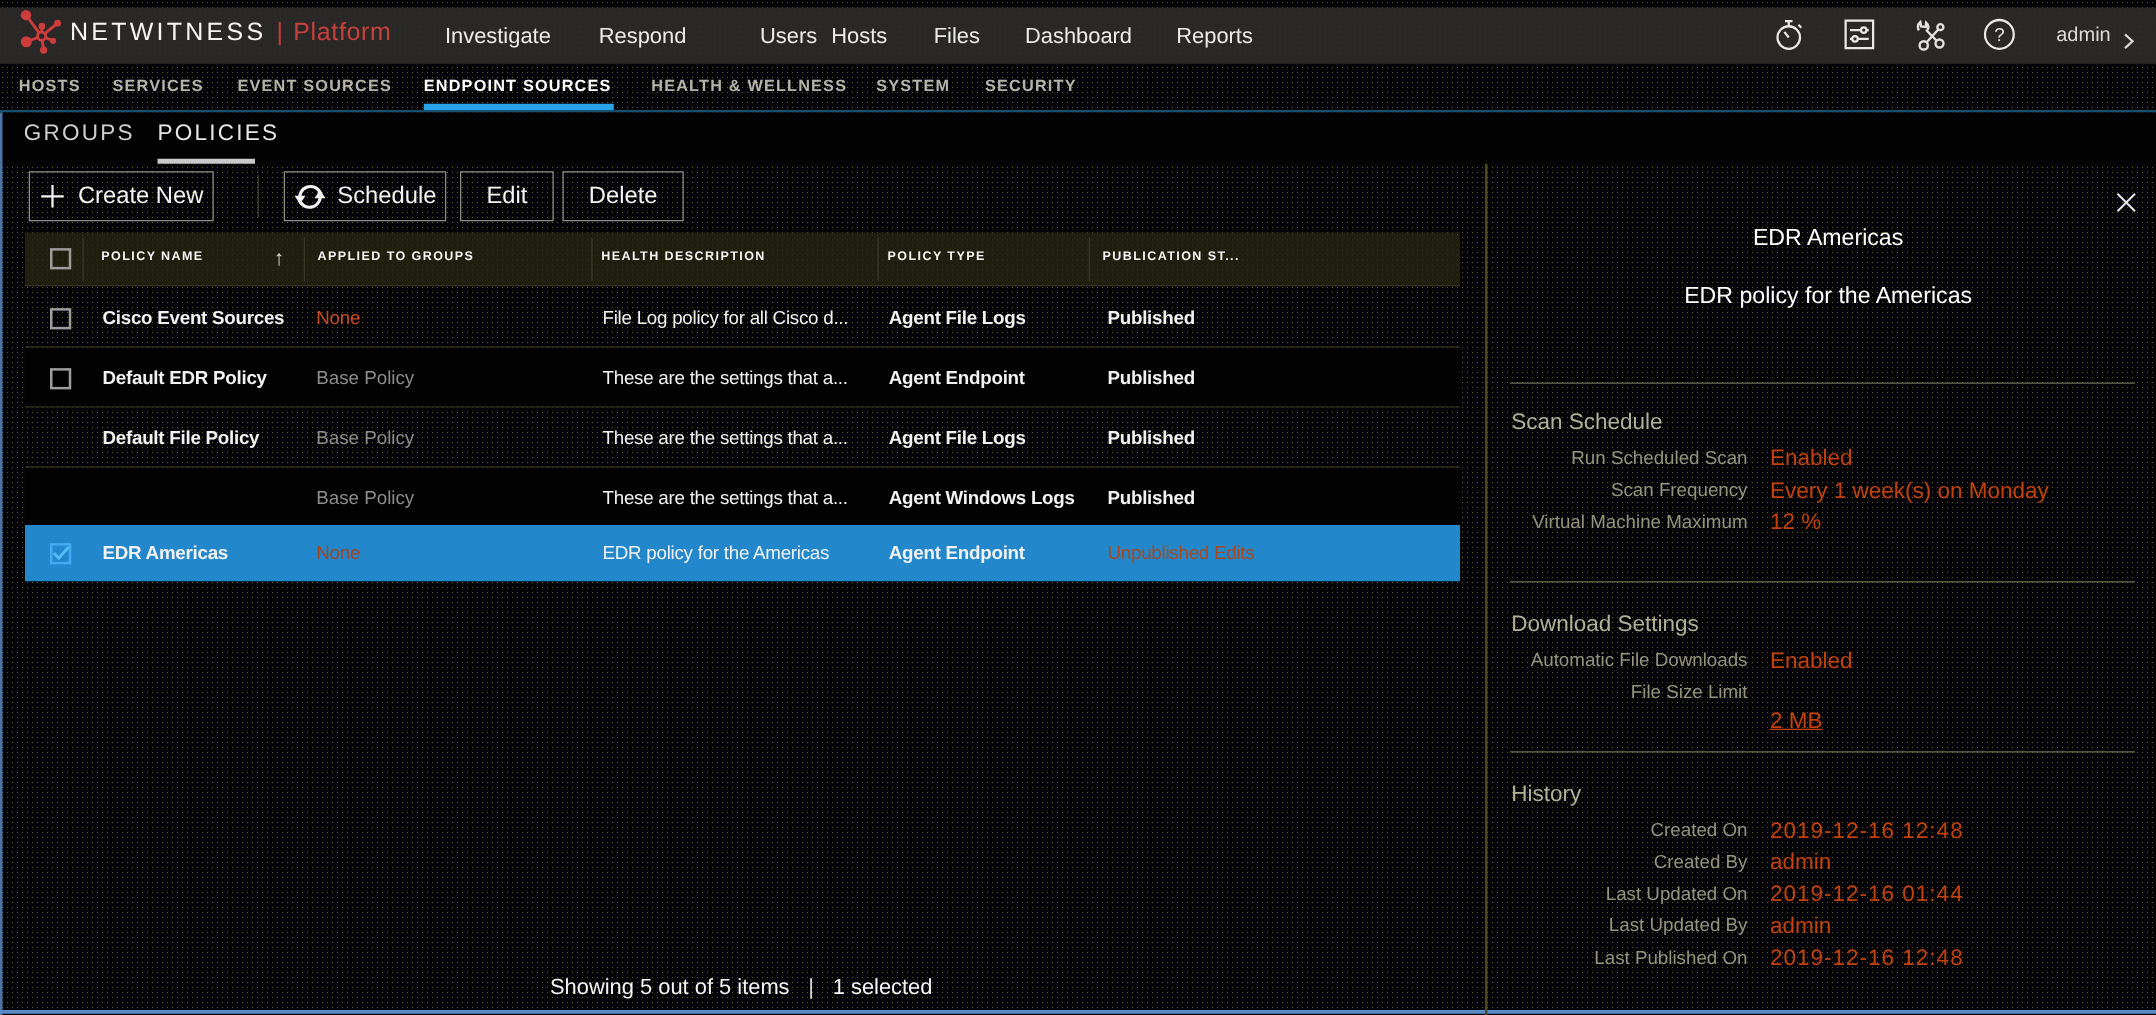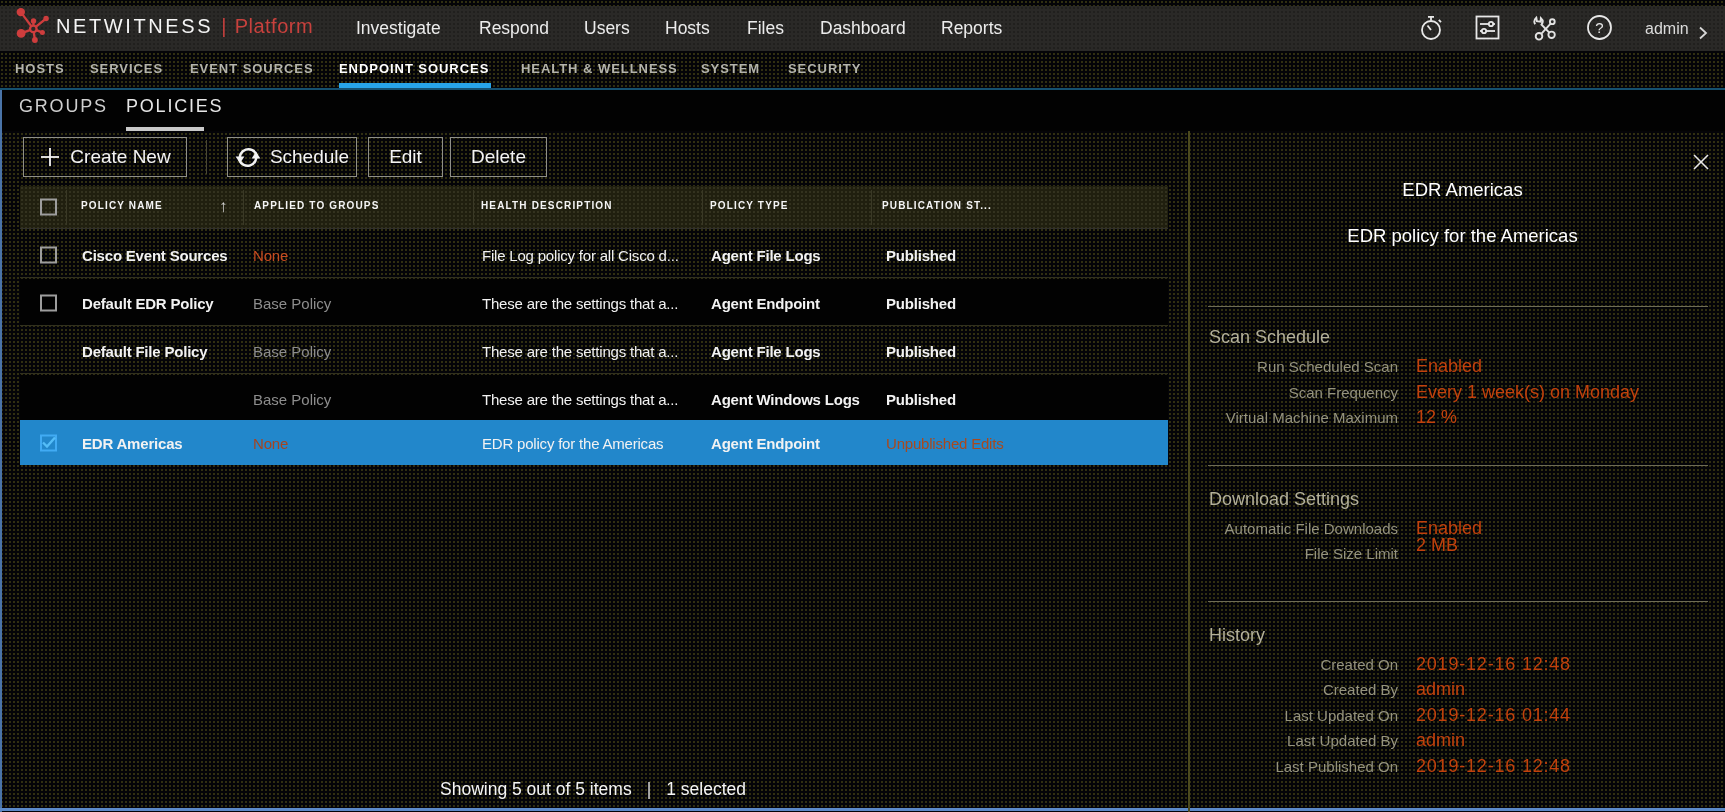--- a/index.html
+++ b/index.html
@@ -105,21 +105,21 @@
         <circle cx="19.5" cy="10.9" r="2.7"></circle>
         <circle cx="32.1" cy="8.5" r="2.7"></circle>
         <circle cx="7.1" cy="23.4" r="4.4"></circle>
         <circle cx="28.4" cy="22.6" r="2.5"></circle>
         <circle cx="20.9" cy="30.0" r="2.9"></circle>
       </g>
     </svg>
     <div class="abs brand">NETWITNESS <span class="sep">|</span> <span class="plat">Platform</span></div>
     <div class="abs topnav" style="left:356px;">Investigate</div>
     <div class="abs topnav" style="left:479px;">Respond</div>
-    <div class="abs topnav" style="left:584px;text-align:center;">Users</div>
+    <div class="abs topnav" style="left:608px;text-align:center;">Users</div>
     <div class="abs topnav" style="left:665px;">Hosts</div>
     <div class="abs topnav" style="left:747px;">Files</div>
     <div class="abs topnav" style="left:820px;">Dashboard</div>
     <div class="abs topnav" style="left:941px;">Reports</div>
 
     <svg class="abs topicons" style="left:1418px; top:8px;" width="26" height="28" viewBox="0 0 26 28">
       <g stroke="#e8e8e8" stroke-width="1.8" fill="none">
         <circle cx="13" cy="16" r="9"></circle>
         <line x1="13" y1="16" x2="9.5" y2="11.5"></line>
         <line x1="10" y1="2.9" x2="16" y2="2.9"></line>
@@ -169,21 +169,21 @@
   </div>
   <div id="bluetab" class="abs"></div>
 
   <div id="tabsrow" class="abs">
     <div class="abs tab" style="left:19px; color:#cfcfcf;">GROUPS</div>
     <div class="abs tab" style="left:126px;">POLICIES</div>
   </div>
   <div id="tabunder" class="abs"></div>
   <div id="leftedge" class="abs"></div>
 
-  <div class="btn" style="left:23px; width:164px;">
+  <div class="btn" style="left:23px; width:148px;">
     <svg width="22" height="22" viewBox="0 0 22 22">
       <g stroke="#f3f3f3" stroke-width="1.8">
         <line x1="11" y1="2" x2="11" y2="20"></line>
         <line x1="2" y1="11" x2="20" y2="11"></line>
       </g>
     </svg>
     <span>Create New</span>
   </div>
   <div id="btnsep" class="abs"></div>
   <div class="btn" style="left:227px; width:130px;">
@@ -282,21 +282,21 @@
   <div class="lbl" style="top:384px;">Scan Frequency</div>
   <div class="val" style="top:382px;">Every 1 week(s) on Monday</div>
   <div class="lbl" style="top:409px;">Virtual Machine Maximum</div>
   <div class="val" style="top:407px;">12 %</div>
 
   <div class="hr" style="top:465px;"></div>
   <div class="sect" style="top:489px;">Download Settings</div>
   <div class="lbl" style="top:520px;">Automatic File Downloads</div>
   <div class="val" style="top:518px;">Enabled</div>
   <div class="lbl" style="top:545px;">File Size Limit</div>
-  <div class="val" style="top:535px;">2 MB</div>
+  <div class="val" style="top:566px;text-decoration:underline;">2 MB</div>
 
   <div class="hr" style="top:601px;"></div>
   <div class="sect" style="top:625px;">History</div>
   <div class="lbl" style="top:656px;">Created On</div>
   <div class="val date" style="top:654px;">2019-12-16 12:48</div>
   <div class="lbl" style="top:681px;">Created By</div>
   <div class="val" style="top:679px;">admin</div>
   <div class="lbl" style="top:707px;">Last Updated On</div>
   <div class="val date" style="top:705px;">2019-12-16 01:44</div>
   <div class="lbl" style="top:732px;">Last Updated By</div>

